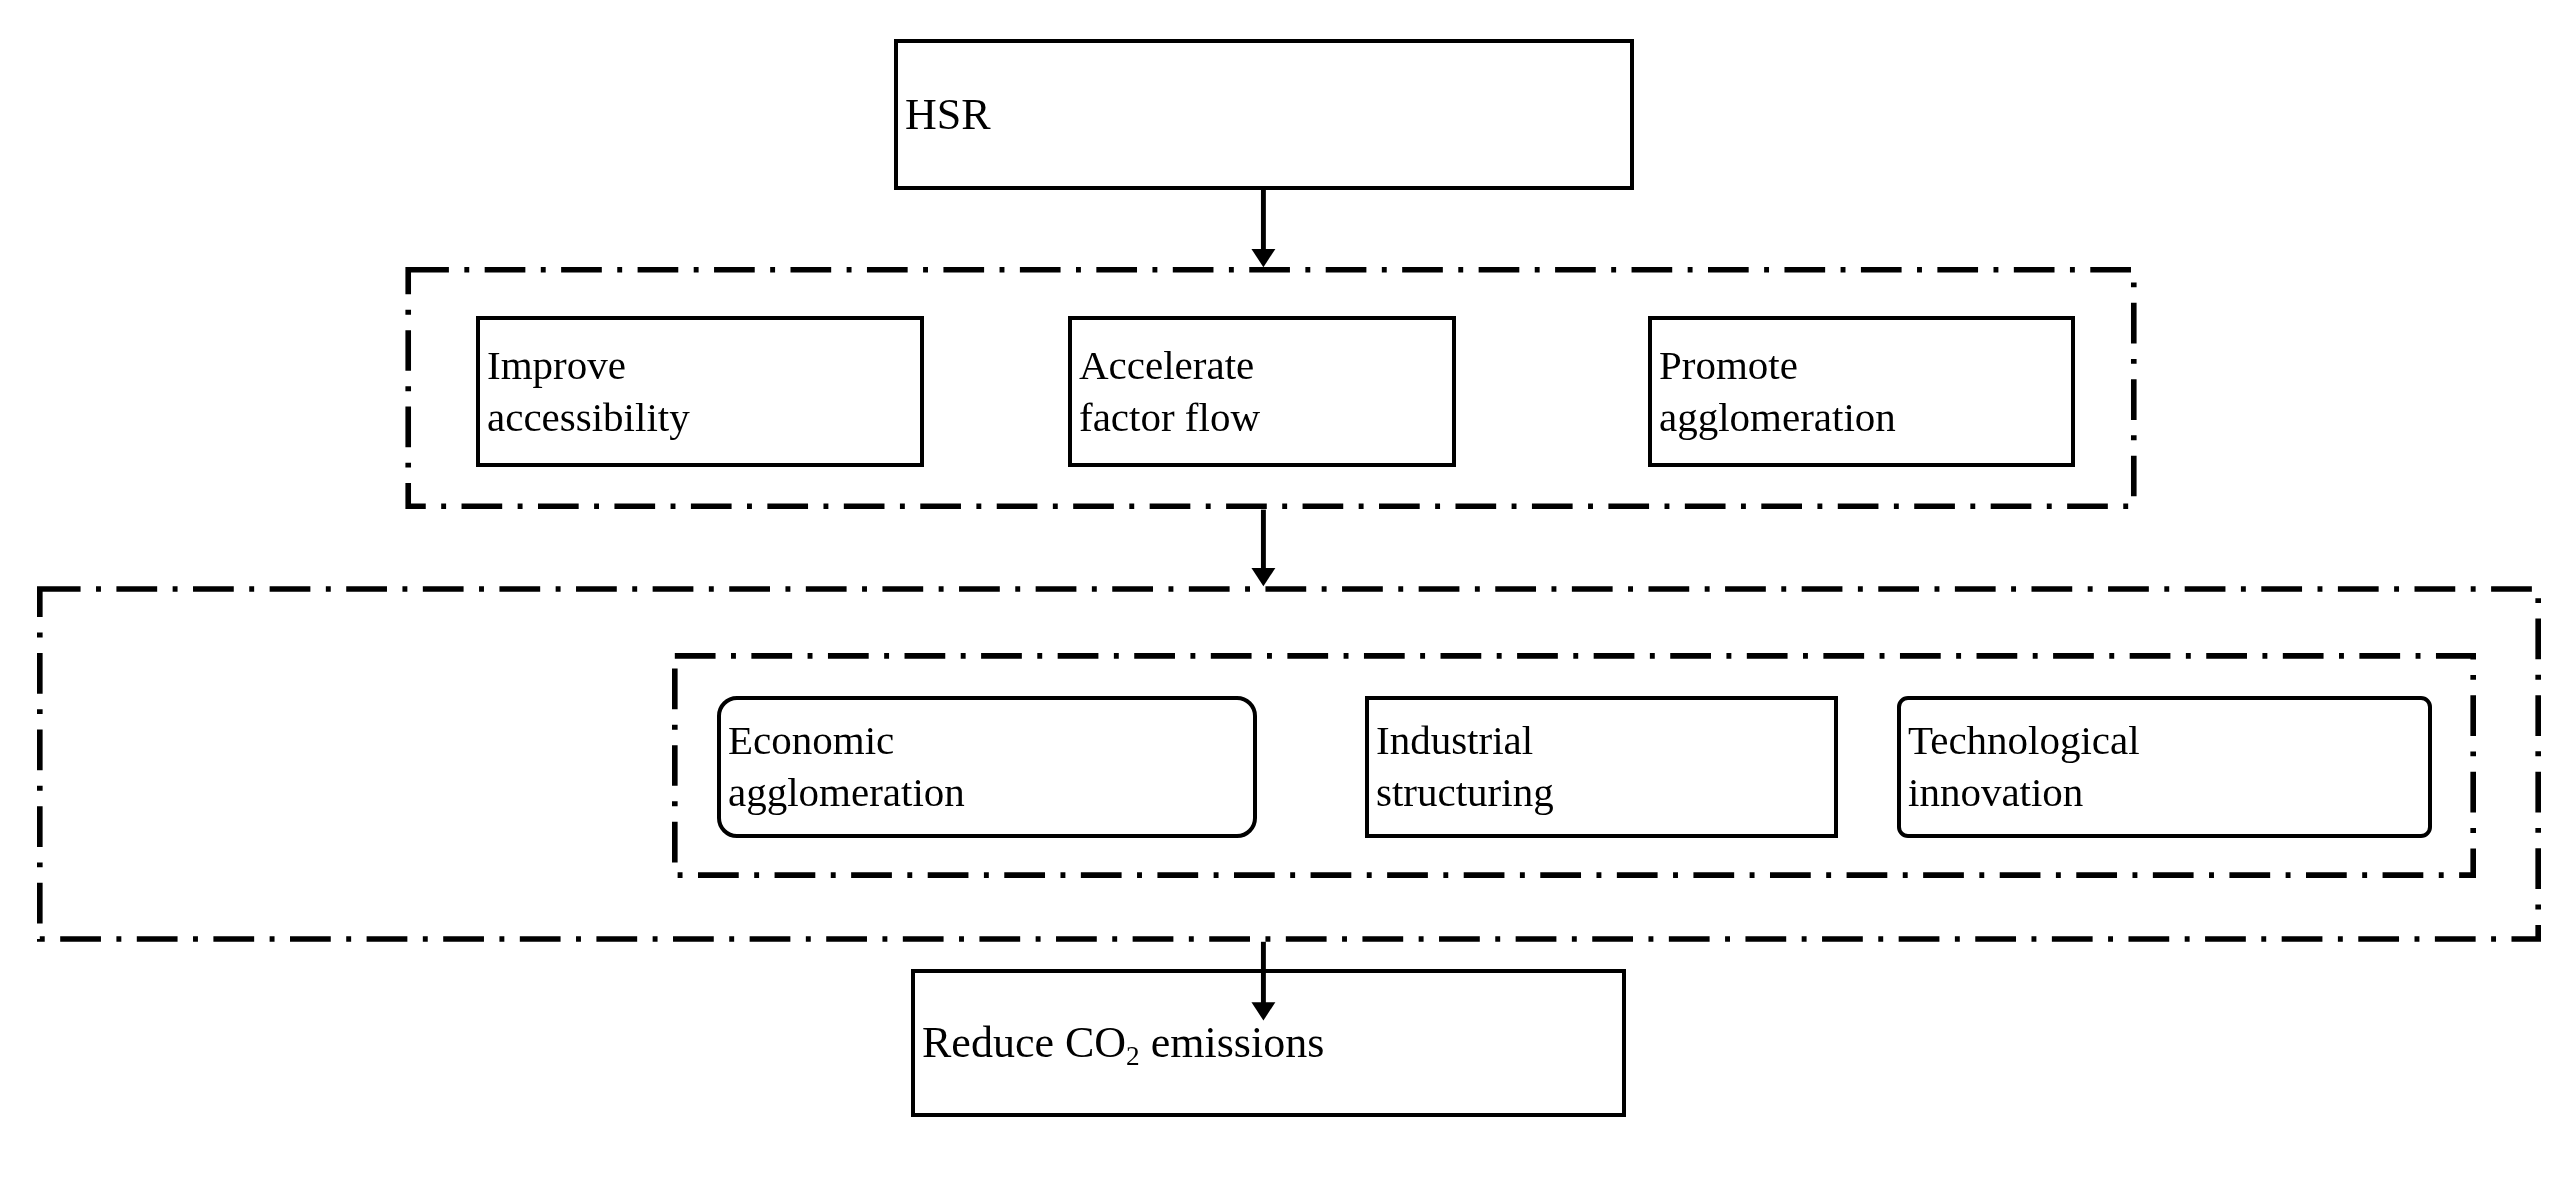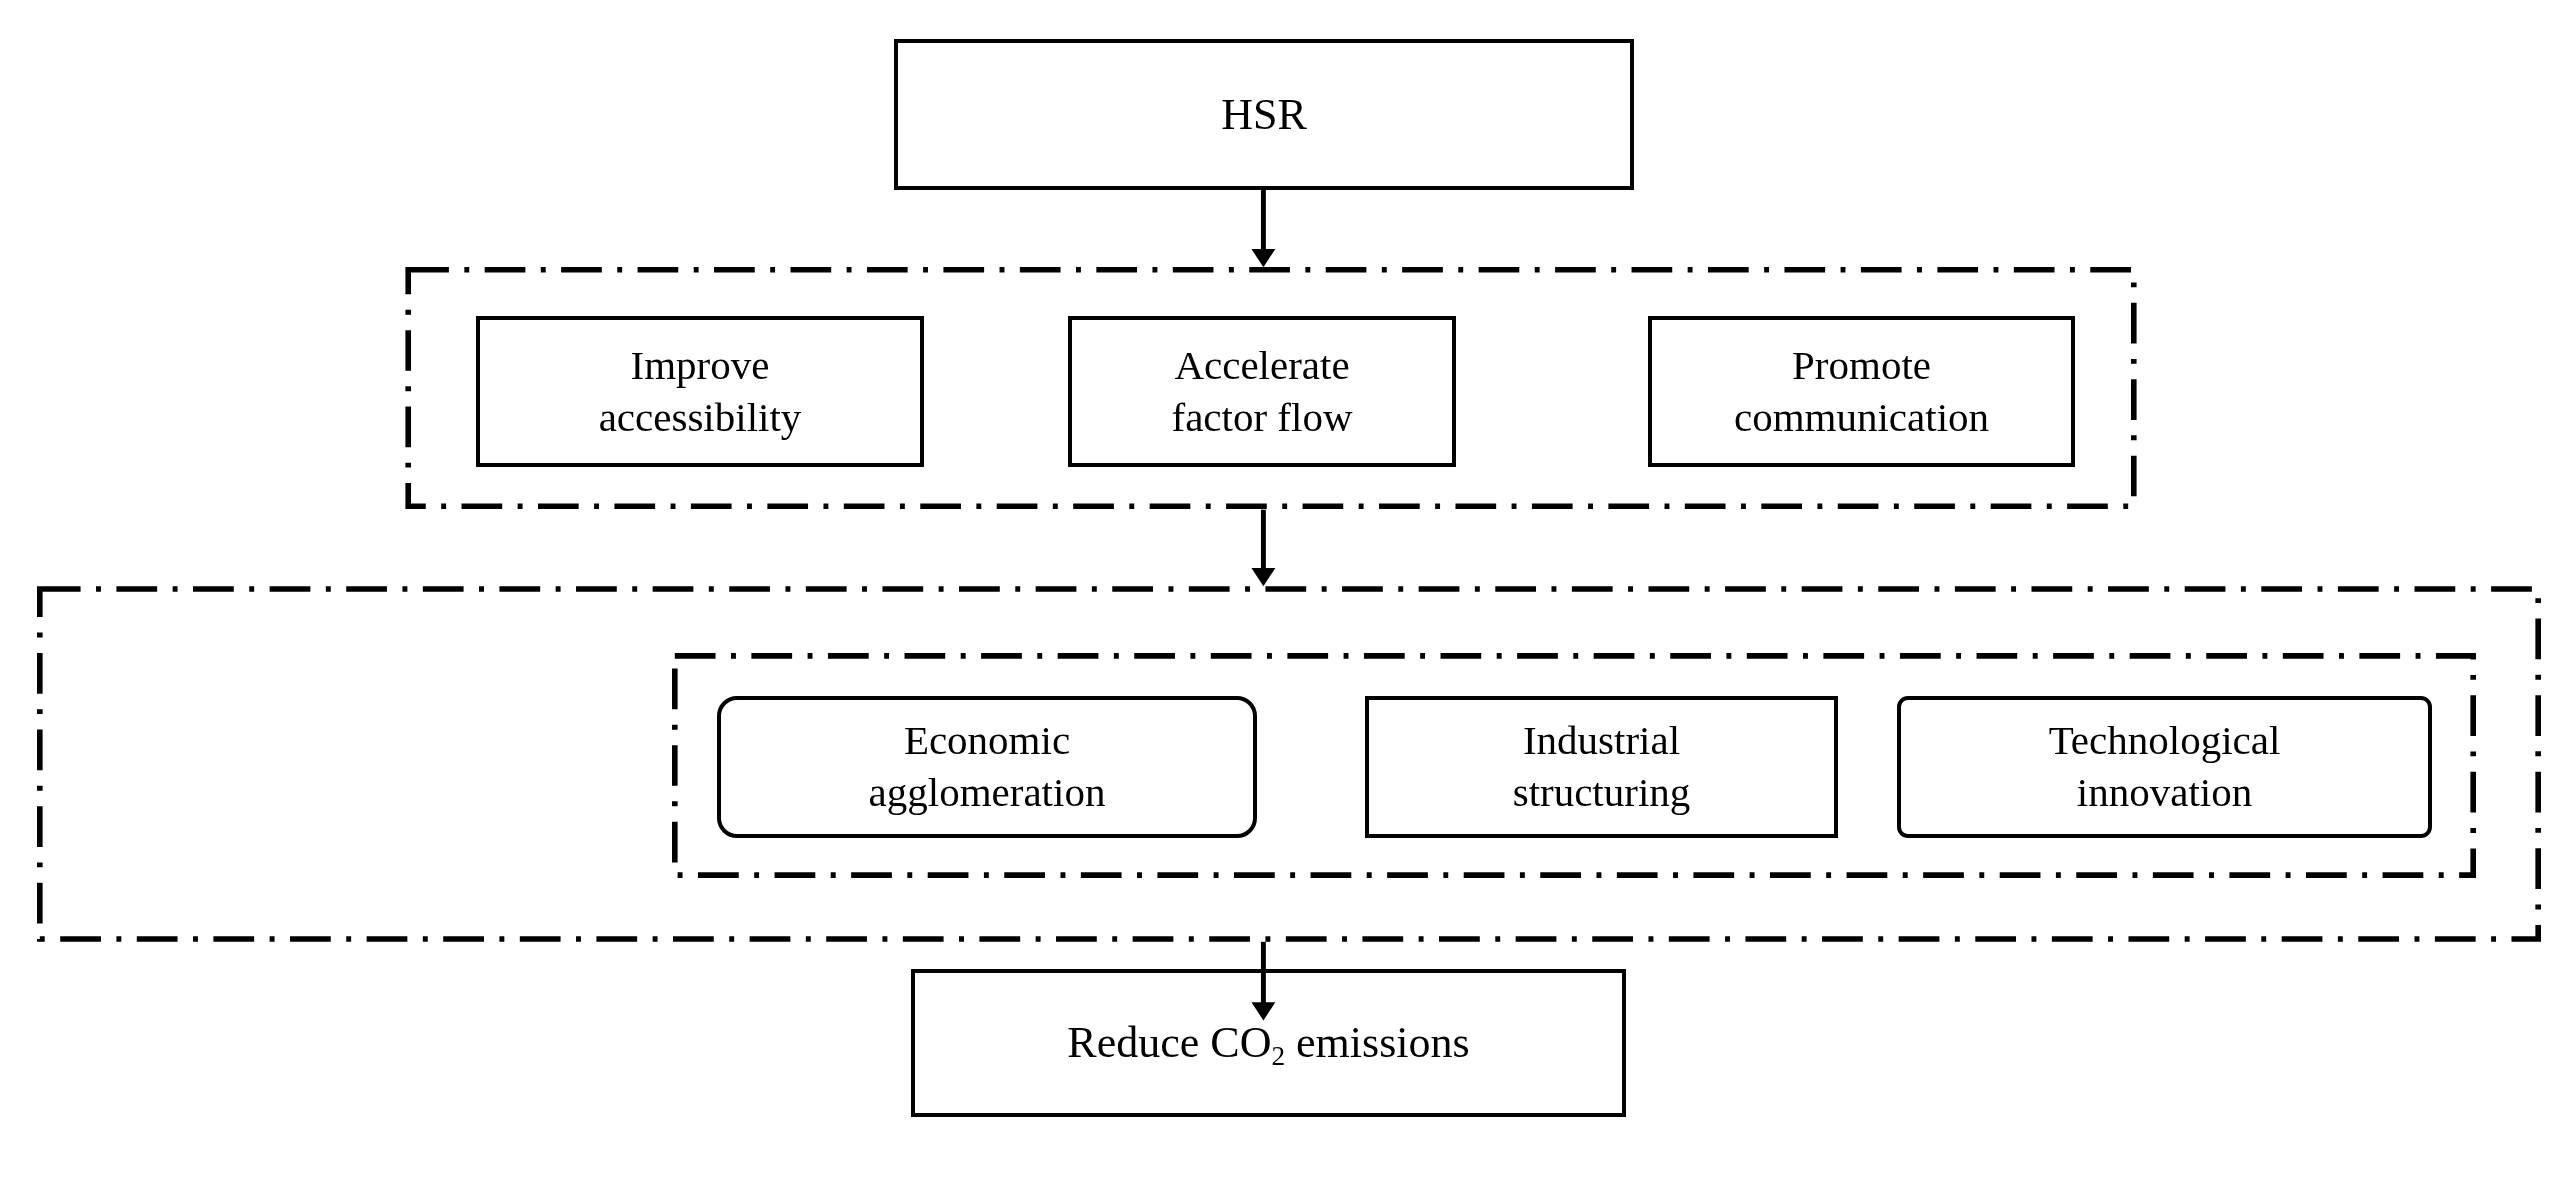--- a/index.html
+++ b/index.html
@@ -19,21 +19,20 @@
 
   
   .node {
     position: absolute;
     box-sizing: border-box;
     border: 4.2px solid #000000;
     background: #ffffff;
     display: flex;
     align-items: center;
     justify-content: center;
-    text-align: center;
     color: #000000;
     line-height: 1.26;
     padding: 0 7px;
   }
   .node .label {
     display: block;
     width: 100%;
     white-space: pre-line;
   }
 
@@ -89,21 +88,21 @@
   <div class="node fs-mid" id="node-ch-0" style="left: 476px; top: 316px; width: 448px; height: 151px;">
     <span class="label">Improve
 accessibility</span>
   </div>
   <div class="node fs-mid" id="node-ch-1" style="left: 1068px; top: 316px; width: 388px; height: 151px;">
     <span class="label">Accelerate
 factor flow</span>
   </div>
   <div class="node fs-mid" id="node-ch-2" style="left: 1648px; top: 316px; width: 427px; height: 151px;">
     <span class="label">Promote
-communication</span>
+agglomeration</span>
   </div>
 
   <div class="group" id="group-mech-outer" style="left: 37px; top: 586px; width: 2504px; height: 356px; border: none;">
       <svg class="dashdot-svg" width="2504" height="356" viewBox="0 0 3563 506">
         <rect x="4" y="4" width="3555" height="498" fill="none" stroke="#000000" stroke-width="8" stroke-dasharray="58 22 7 22" stroke-linecap="butt"></rect>
       </svg>
     </div>
   <div class="group" id="group-mech-inner" style="left: 672px; top: 653px; width: 1804px; height: 225px; border: none;">
       <svg class="dashdot-svg" width="1804" height="225" viewBox="0 0 2568 320">
         <rect x="4" y="4" width="2560" height="312" fill="none" stroke="#000000" stroke-width="8" stroke-dasharray="58 22 7 22" stroke-linecap="butt"></rect>

